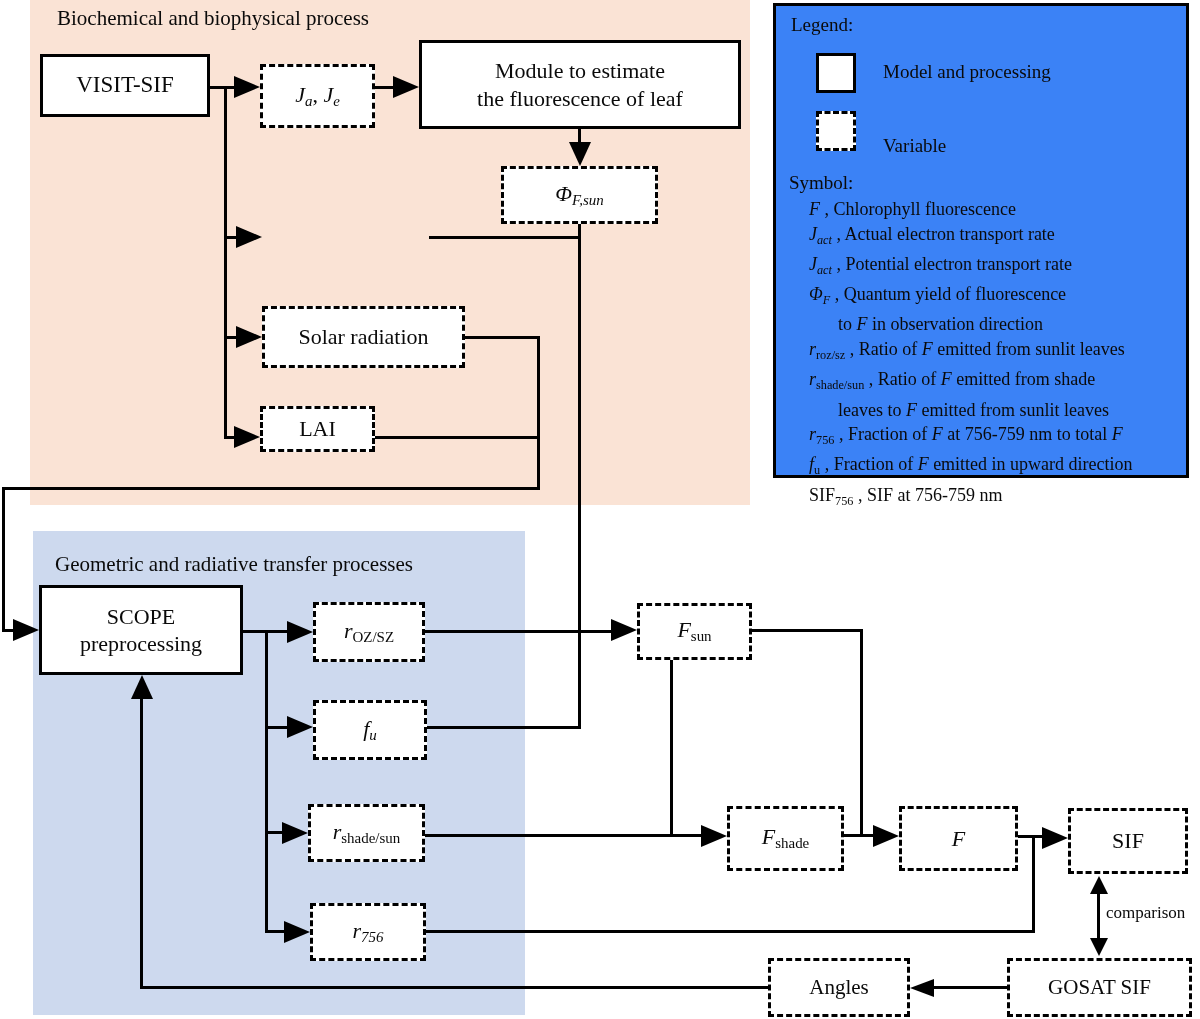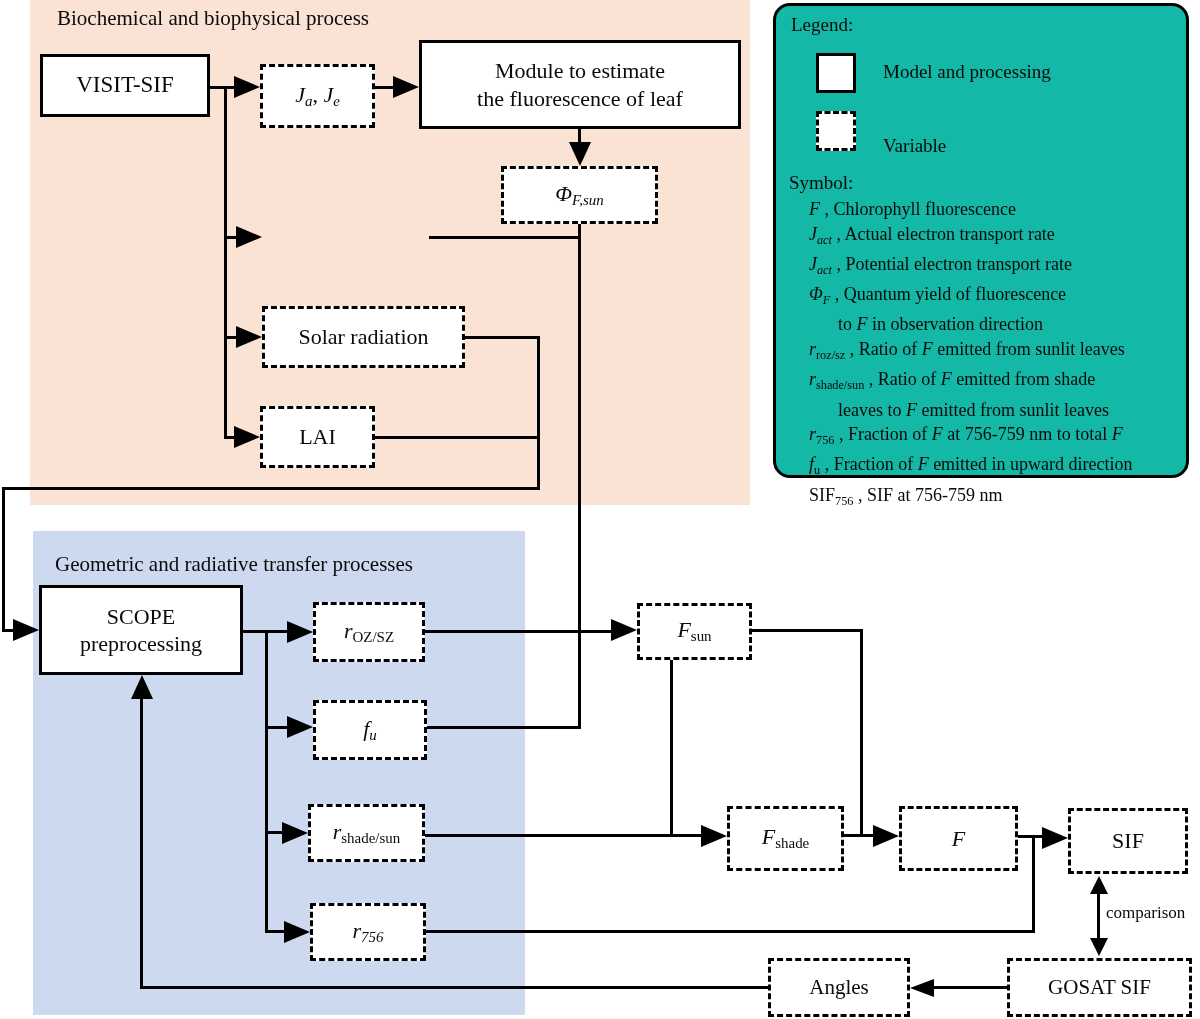--- a/index.html
+++ b/index.html
@@ -108,21 +108,21 @@
         <div>Module to estimate</div>
         <div>the fluorescence of leaf</div>
       </span>
     </div>
   <div class="node dashed" style="left:501px;top:166px;width:157px;height:58px;">
     <span><span class="it">Φ</span><span class="it sb">F,sun</span></span>
     </div>
   <div class="node dashed" style="left:262px;top:306px;width:203px;height:62px;">
     <span>Solar radiation</span>
     </div>
-  <div class="node dashed" style="left:260px;top:406px;width:115px;height:62px;">
+  <div class="node dashed" style="left:260px;top:406px;width:115px;height:46px;">
     <span>LAI</span>
     </div>
   <div class="node solid" style="left:39px;top:585px;width:204px;height:90px;">
     <span>
         <div>SCOPE</div>
         <div>preprocessing</div>
       </span>
     </div>
   <div class="node dashed" style="left:313px;top:602px;width:112px;height:60px;">
     <span><span class="it">r</span><span class="sb">OZ/SZ</span></span>
@@ -150,21 +150,21 @@
     </div>
   <div class="node dashed" style="left:768px;top:958px;width:142px;height:59px;font-size:21px;">
     <span>Angles</span>
     </div>
   <div class="node dashed" style="left:1007px;top:958px;width:185px;height:59px;font-size:21px;">
     <span>GOSAT SIF</span>
     </div>
 
   <div class="edge-label" style="left:1106px;top:903px;">comparison</div>
 
-  <div class="legend" style="background: #14b8a6; border-radius: 17px;">
+  <div class="legend" style="background: #3b82f6;">
     <div class="legend-title">Legend:</div>
     <div class="legend-swatch solid" style="top:47px;"></div>
     <div class="legend-item-label" style="top:55px;">Model and processing</div>
     <div class="legend-swatch dashed" style="top:105px;"></div>
     <div class="legend-item-label" style="top:113px;margin-top:16px;">Variable</div>
     <div class="symbol-title">Symbol:</div>
     <div class="symbols">
         <div class="symbol-line"><span class="it">F</span><span> ,  Chlorophyll fluorescence</span></div>
         <div class="symbol-line"><span class="it">J</span><span class="it sb">act</span><span> , Actual electron transport rate</span></div>
         <div class="symbol-line"><span class="it">J</span><span class="it sb">act</span><span> , Potential electron transport rate</span></div>

